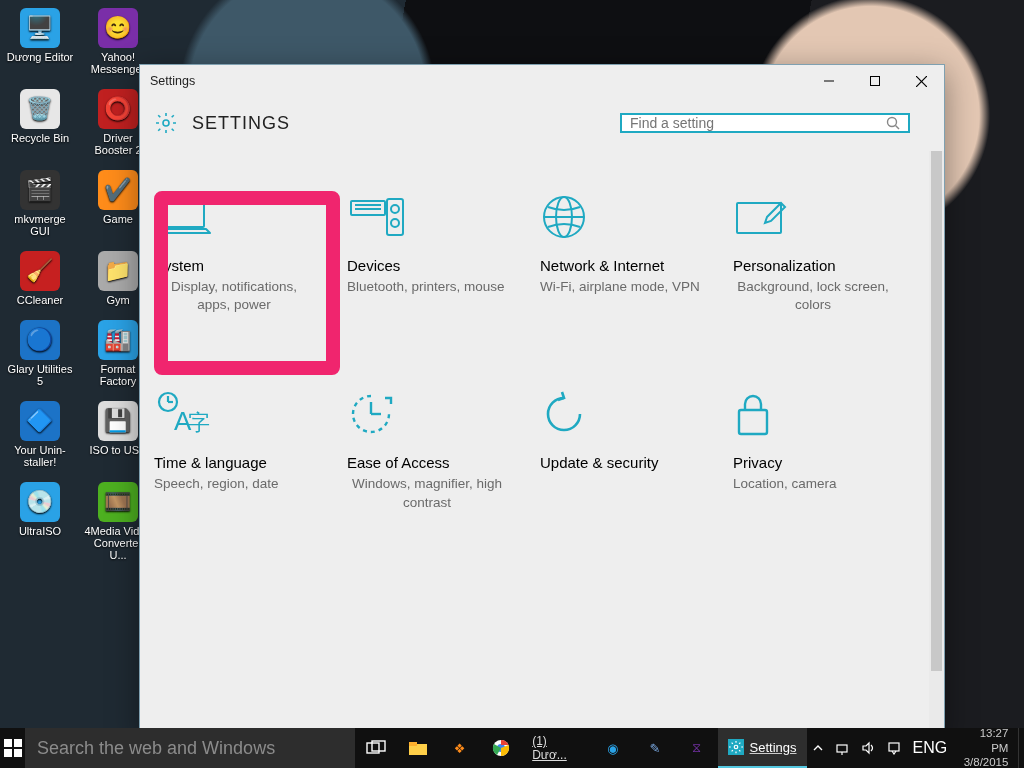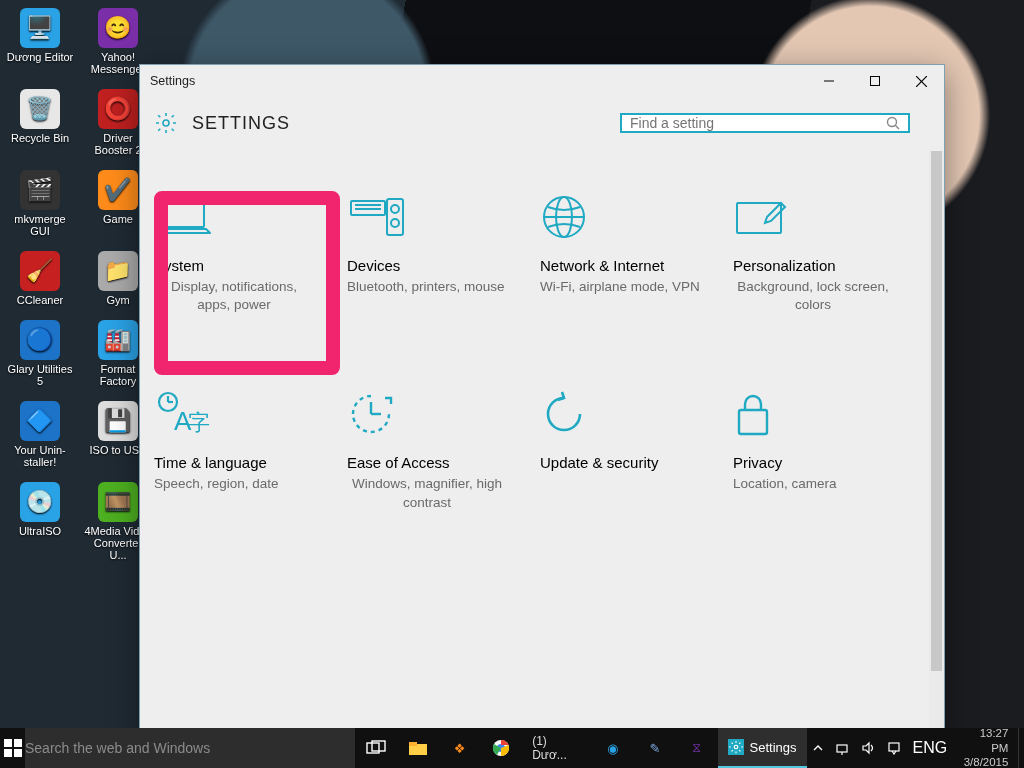--- a/index.html
+++ b/index.html
@@ -47,24 +47,24 @@
   .tile { display:flex; flex-direction:column; align-items:flex-start; text-align:center; padding:16px 8px 10px; cursor:default; }
   .tile .t-icon { color:#1fa9c2; height:52px; display:flex; align-items:center; justify-content:center; margin-bottom:14px; }
   .tile .t-name { font-size:15px; color:#000; margin-bottom:4px; }
   .tile .t-desc { font-size:13.5px; color:#6a6a6a; line-height:1.35; max-width:160px; }
 
   .highlighted { position:absolute; left:14px; top:40px; width:186px; height:184px; border:14px solid #f0256e; border-radius:8px; pointer-events:none; }
 
   
   .taskbar { position:absolute; left:0; right:0; bottom:0; height:40px; background:#101010; display:flex; align-items:center; color:#ccc; font-size:13px; }
   .start { width:48px; height:40px; display:flex; align-items:center; justify-content:center; }
-  .searchbar { flex:0 0 330px; height:40px; background:#2d2d2d; display:flex; align-items:center; padding:0 0; color:#8b8b8b; font-size:14px; }
+  .searchbar { flex:0 0 330px; height:40px; background:#2d2d2d; display:flex; align-items:center; padding:0 12px; color:#8b8b8b; font-size:18px; }
   .tb-icons { display:flex; align-items:center; height:40px; }
   .tb-icons .ti { width:44px; height:40px; display:flex; align-items:center; justify-content:center; color:#fff; }
-  .tb-task { height:40px; display:flex; align-items:center; gap:6px; padding:0 10px; }
+  .tb-task { height:40px; display:flex; align-items:center; gap:6px; padding:0 10px;text-decoration:underline; }
   .tb-task.active { background:#2e2e2e; border-bottom:2px solid #54c7e0; }
   .tray { margin-left:auto; display:flex; align-items:center; height:40px; }
   .tray .tr { padding:0 6px; height:44px; display:flex; align-items:center; justify-content:center; font-size:16px; }
   .clock { padding:0 10px; text-align:right; font-size:11.5px; line-height:1.25; }
   .peek { width:6px; height:40px; border-left:1px solid #333; }
 
   svg { display:block; }
 </style>
 </head>
 <body>

